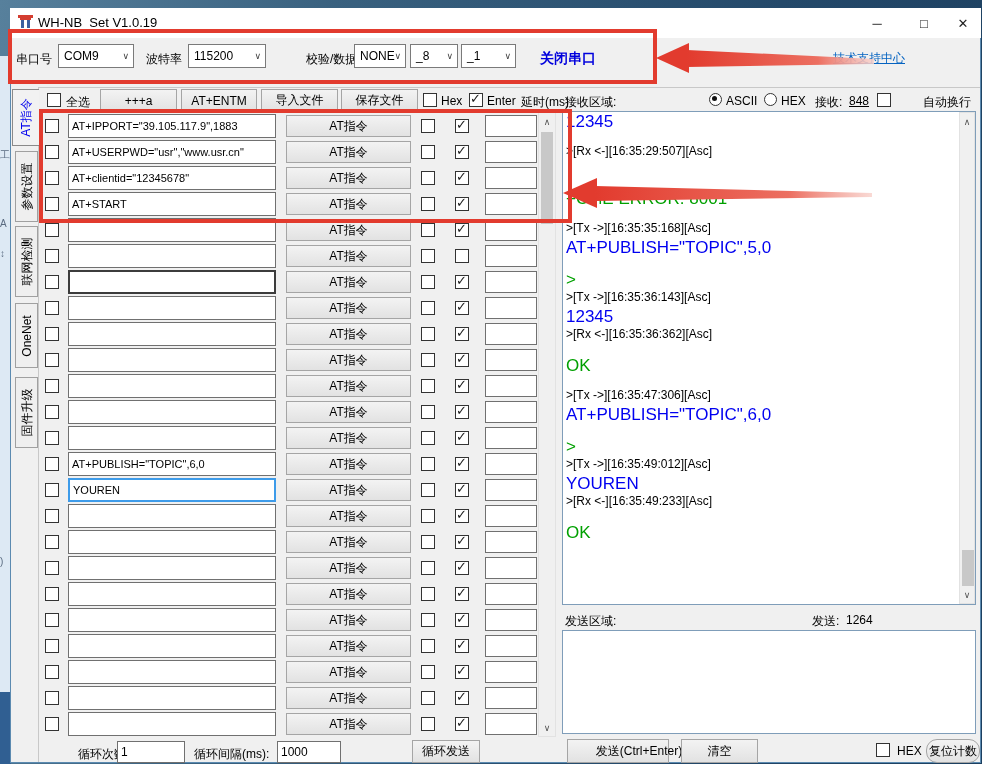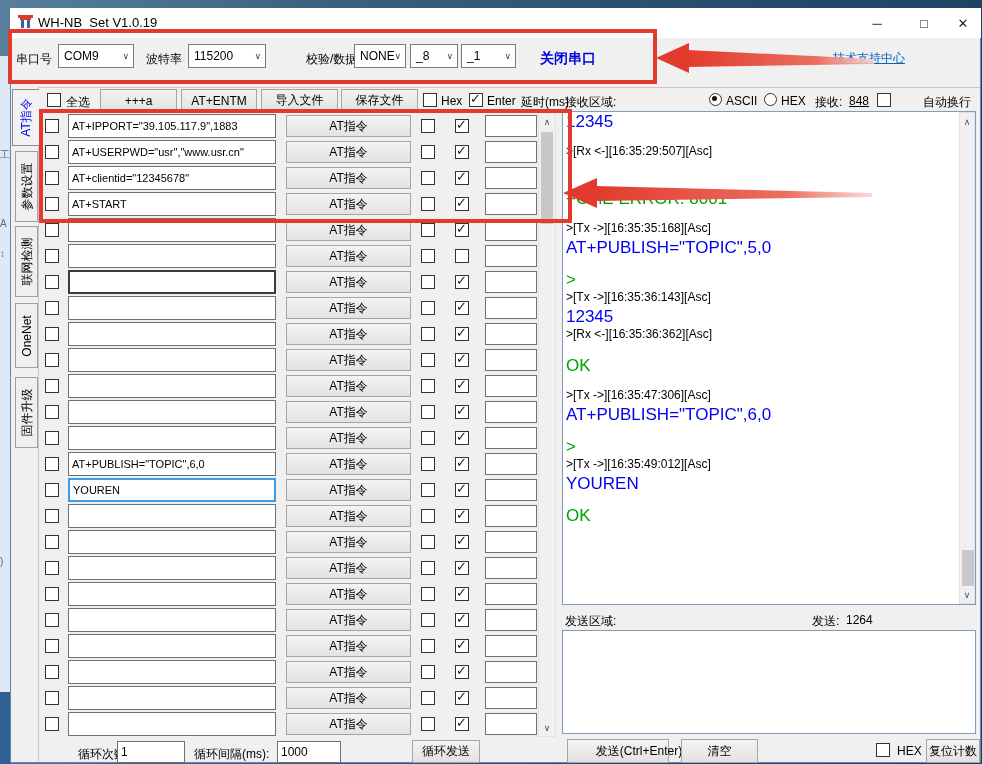--- a/index.html
+++ b/index.html
@@ -380,40 +380,41 @@
     <div class="ln-ts">&gt;[Rx &lt;-][16:35:36:362][Asc]</div>
     <div class="ln-gap"></div>
     <div class="ln-rx">OK</div>
     <div class="ln-gap"></div>
     <div class="ln-ts">&gt;[Tx -&gt;][16:35:47:306][Asc]</div>
     <div class="ln-tx">AT+PUBLISH="TOPIC",6,0</div>
     <div class="ln-gap"></div>
     <div class="ln-rx">&gt;</div>
     <div class="ln-ts">&gt;[Tx -&gt;][16:35:49:012][Asc]</div>
     <div class="ln-tx">YOUREN</div>
+    <div class="ln-ts">&gt;[Rx &lt;-][16:35:49:233][Asc]</div>
     <div class="ln-gap"></div>
     <div class="ln-rx">OK</div>
   </div>
 <div class="abs sb" style="left:959px;top:112px;width:16px;height:492px;">
   <div class="sb-arrow" style="top:0;">∧</div>
   <div class="sb-thumb" style="top:437px;height:36px;"></div>
   <div class="sb-arrow" style="bottom:0;">∨</div>
 </div>
 
 <div class="abs lbl" style="left:565px;top:613px;">发送区域:</div>
 <div class="abs lbl" style="left:812px;top:613px;">发送:</div>
 <div class="abs lbl" style="left:846px;top:613px;">1264</div>
 
 <textarea class="send" style="left: 562px; top: 630px; width: 414px; height: 104px; box-sizing: border-box;"></textarea>
 
 <button class="abs btn" style="left:567px;top:739px;width:102px;height:24px;padding-left:48px;">发送(Ctrl+Enter)</button>
 <button class="abs btn" style="left:681px;top:739px;width:77px;height:24px;">清空</button>
 <span class="abs cb" style="left:876px;top:743px;"></span>
 <div class="abs lbl" style="left:897px;top:744px;">HEX</div>
-<button class="abs btn" style="left:926px;top:739px;width:54px;height:24px;">复位计数</button>
+<button class="abs btn" style="left:926px;top:739px;width:54px;height:24px;border-radius:11px;">复位计数</button>
 
 <svg id="annot" class="abs" width="982" height="764">
   <defs>
     <linearGradient id="fade1" x1="0" y1="0" x2="1" y2="0">
       <stop offset="0" stop-color="#e23b2e"></stop>
       <stop offset="0.7" stop-color="#ec6f61"></stop>
       <stop offset="1" stop-color="#f8d3cd" stop-opacity="0.85"></stop>
     </linearGradient>
   </defs>
   <rect x="10" y="31" width="645" height="51" fill="none" stroke="#e23b2e" stroke-width="4"></rect>

